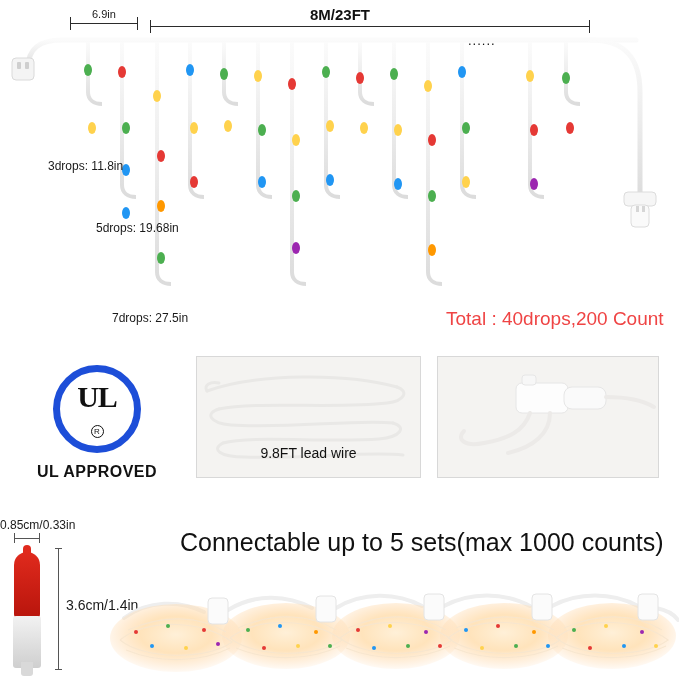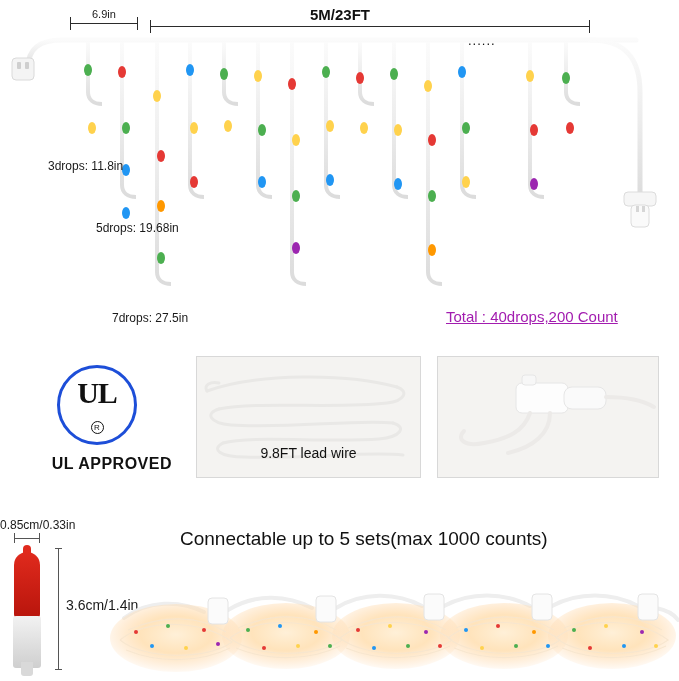--- a/index.html
+++ b/index.html
@@ -23,38 +23,38 @@
   .dimline{position:absolute;height:1px;background:#2b2b2b;}
   .tickv{position:absolute;width:1px;background:#2b2b2b;}
 
   
   svg{display:block;}
 
   
   #ul-block{left:22px;top:365px;width:150px;height:110px;}
   .ul-circle{
     width:74px;height:74px;border-radius:50%;
-    border:3px solid #1d4ed8;
+    border:7px solid #1d4ed8;
     position:relative;margin:0 auto;
   }
   .ul-letters{
     position:absolute;left:0;right:0;top:8px;
     text-align:center;font-size:30px;font-weight:bold;
     letter-spacing:-1px;font-family:"Liberation Serif", serif;
   }
   .ul-reg{
     position:absolute;left:0;right:0;bottom:8px;text-align:center;
     font-size:9px;
   }
   .ul-reg span{
     display:inline-block;border:1px solid #111;border-radius:50%;
     width:11px;height:11px;line-height:11px;font-size:8px;
   }
   #ul-approved{
-    text-align:right;font-size:16px;font-weight:bold;margin-top:10px;
+    text-align:center;font-size:16px;font-weight:bold;margin-top:10px;
     letter-spacing:.5px;
   }
 
   
   .photo-card{
     position:absolute;border:1px solid #d8d8d8;background:#f3f3f2;
     overflow:hidden;
   }
   .photo-caption{
     position:absolute;left:0;right:0;bottom:16px;text-align:center;
@@ -81,42 +81,42 @@
     content:"";position:absolute;left:8px;top:46px;width:12px;height:14px;
     background:#d9d9d9;border-radius:0 0 3px 3px;
   }
 
   
   .vbar{position:absolute;width:1px;background:#555;}
   .vtick{position:absolute;height:1px;width:7px;background:#555;}
 
   
   #bottom-title{
-    position:absolute;left:180px;top:528px;font-size:19px;color:#111;
+    position:absolute;left:180px;top:528px;font-size:25px;color:#111;
     white-space:nowrap;
   }
   #bottom-strands{position:absolute;left:108px;top:560px;width:571px;height:121px;}
 </style>
 </head>
 <body>
 
 <div class="abs" id="top-diagram">
 
   <div class="abs" style="left:70px;top:14px;">
     <div class="dimline" style="left:0;top:9px;width:68px;"></div>
     <div class="tickv" style="left:0;top:3px;height:13px;"></div>
     <div class="tickv" style="left:67px;top:3px;height:13px;"></div>
     <div class="lbl-sm abs" style="left:22px;top:-6px;">6.9in</div>
   </div>
 
   <div class="abs" style="left:150px;top:6px;">
     <div class="dimline" style="left:0;top:20px;width:440px;"></div>
     <div class="tickv" style="left:0;top:14px;height:13px;"></div>
     <div class="tickv" style="left:439px;top:14px;height:13px;"></div>
-    <div class="lbl-big abs" style="left:160px;top:0px;font-weight:600;">5M/23FT</div>
+    <div class="lbl-big abs" style="left:160px;top:0px;font-weight:600;">8M/23FT</div>
   </div>
 
   <svg width="679" height="340" style="position:absolute;left:0;top:0;">
     <defs>
       <linearGradient id="wireG" x1="0" y1="0" x2="0" y2="1">
         <stop offset="0%" stop-color="#fbfbfb"></stop>
         <stop offset="50%" stop-color="#ededed"></stop>
         <stop offset="100%" stop-color="#dcdcdc"></stop>
       </linearGradient>
     </defs>
@@ -212,21 +212,21 @@
       <ellipse cx="570" cy="128" rx="4" ry="6" fill="#e53935"></ellipse>
     </g>
 
     <text x="468" y="45" font-family="Liberation Sans, sans-serif" font-size="13" fill="#111" letter-spacing="1">......</text>
   </svg>
 
   <div class="lbl abs" style="left:48px;top:159px;text-align:right;">3drops: 11.8in</div>
   <div class="lbl abs" style="left:96px;top:221px;">5drops: 19.68in</div>
   <div class="lbl abs" style="left:112px;top:311px;">7drops: 27.5in</div>
 
-  <div class="abs" style="left:446px;top:308px;font-size:15px;color:#a21caf;white-space:nowrap;text-decoration:underline;">Total : 40drops,200 Count</div>
+  <div class="abs" style="left:446px;top:308px;font-size:19px;color:#ef4444;white-space:nowrap;">Total : 40drops,200 Count</div>
 </div>
 
 <div class="abs" id="ul-block">
   <div class="ul-circle">
     <div class="ul-letters">UL</div>
     <div class="ul-reg"><span>R</span></div>
   </div>
   <div id="ul-approved">UL APPROVED</div>
 </div>
 

